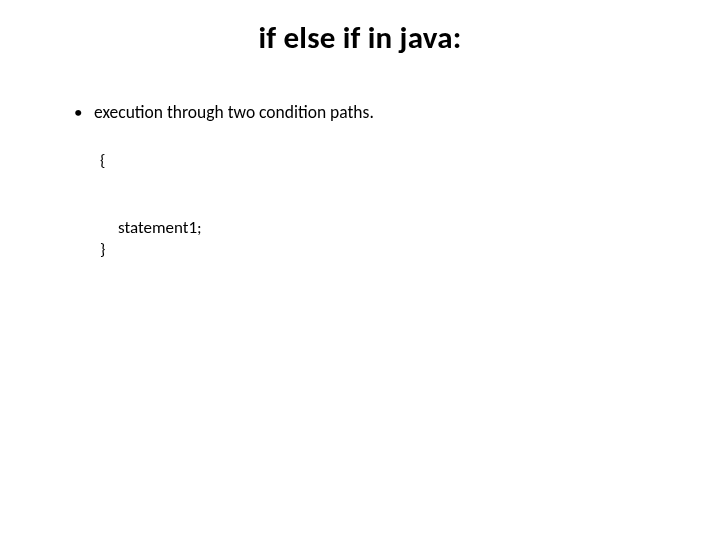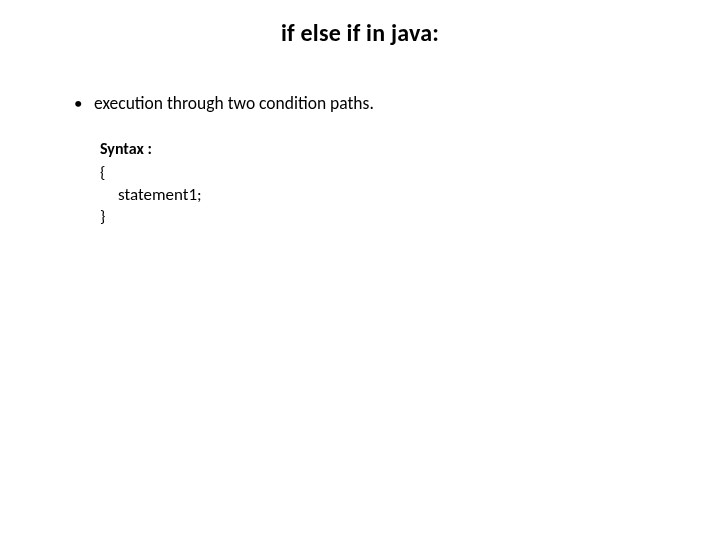--- a/index.html
+++ b/index.html
@@ -10,21 +10,21 @@
       font-family: Calibri, "Segoe UI", Arial, sans-serif;
       color: #000;
       overflow: hidden;
     }
     .slide {
       width: 100%;
       height: 100%;
       padding: 18px 40px 20px 40px;
     }
     .title {
-      font-size: 24px;
+      font-size: 31px;
       font-weight: 700;
       text-align: center;
       letter-spacing: 0.2px;
       margin-bottom: 46px;
     }
     ul.bullets {
       list-style: none;
       padding-left: 34px;
     }
     ul.bullets > li {
@@ -45,37 +45,36 @@
     .gap { height: 22px; }
     .syntax-block {
       padding-left: 60px;
       font-size: 16px;
       line-height: 1.3;
       font-weight: 700;
       margin-bottom: 4px;
     }
     .syntax-block .line { display: block; }
     .syntax-block .brace { font-weight: 400; font-size: 17px; margin-top: 2px; }
-    .syntax-block .stmt { font-weight: 400; font-size: 17px; padding-left: 18px; }
+    .syntax-block .stmt { font-weight: 400; font-size: 17px; padding-left: 18px; margin-top: 45px; }
     .syntax-block .brace2 { font-weight: 400; font-size: 17px; }
   </style>
 </head>
 <body>
 
 <div class="slide">
   <h1 class="title">if else if in java:</h1>
 
   <ul class="bullets">
     <li>execution through two condition paths.</li>
   </ul>
 
   <div class="gap"></div>
 
   <div class="syntax-block">
-    <span class="line">Syntax :</span>
     <span class="line brace">{</span>
     <span class="line stmt">statement1;</span>
     <span class="line brace2">}</span>
   </div>
 
   <ul class="bullets">
   </ul>
 </div>
 
 </body></html>

